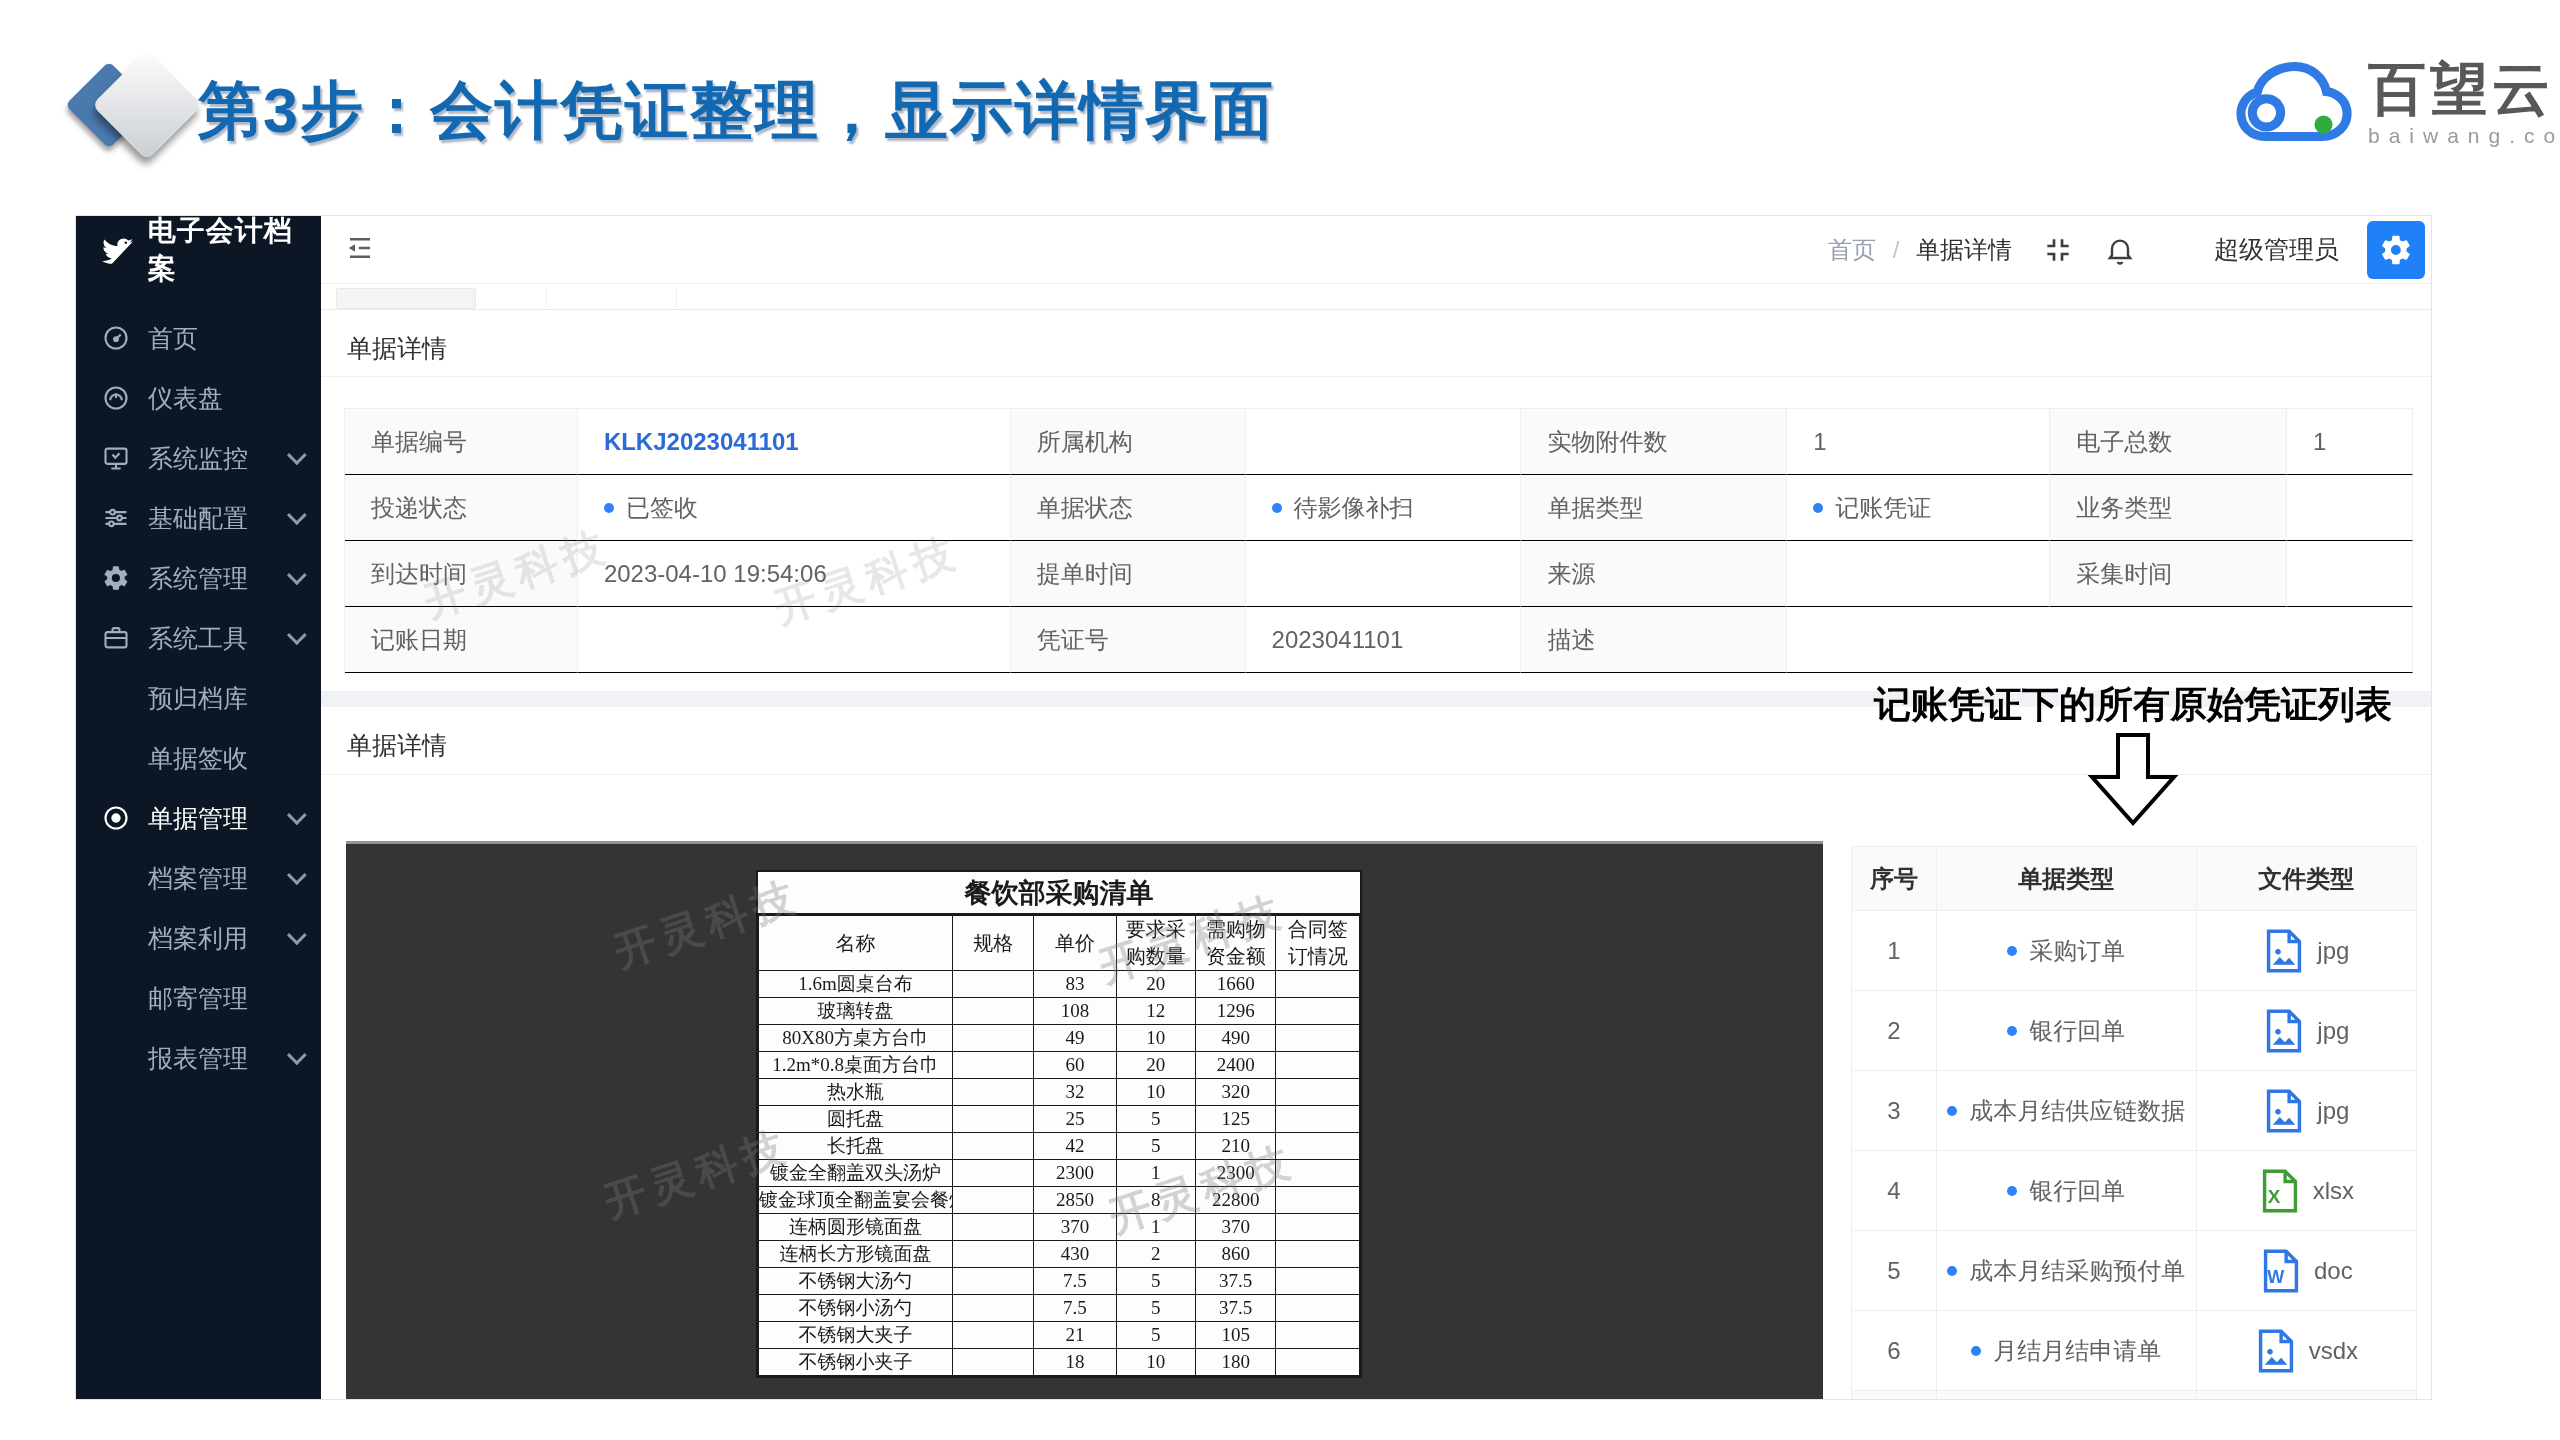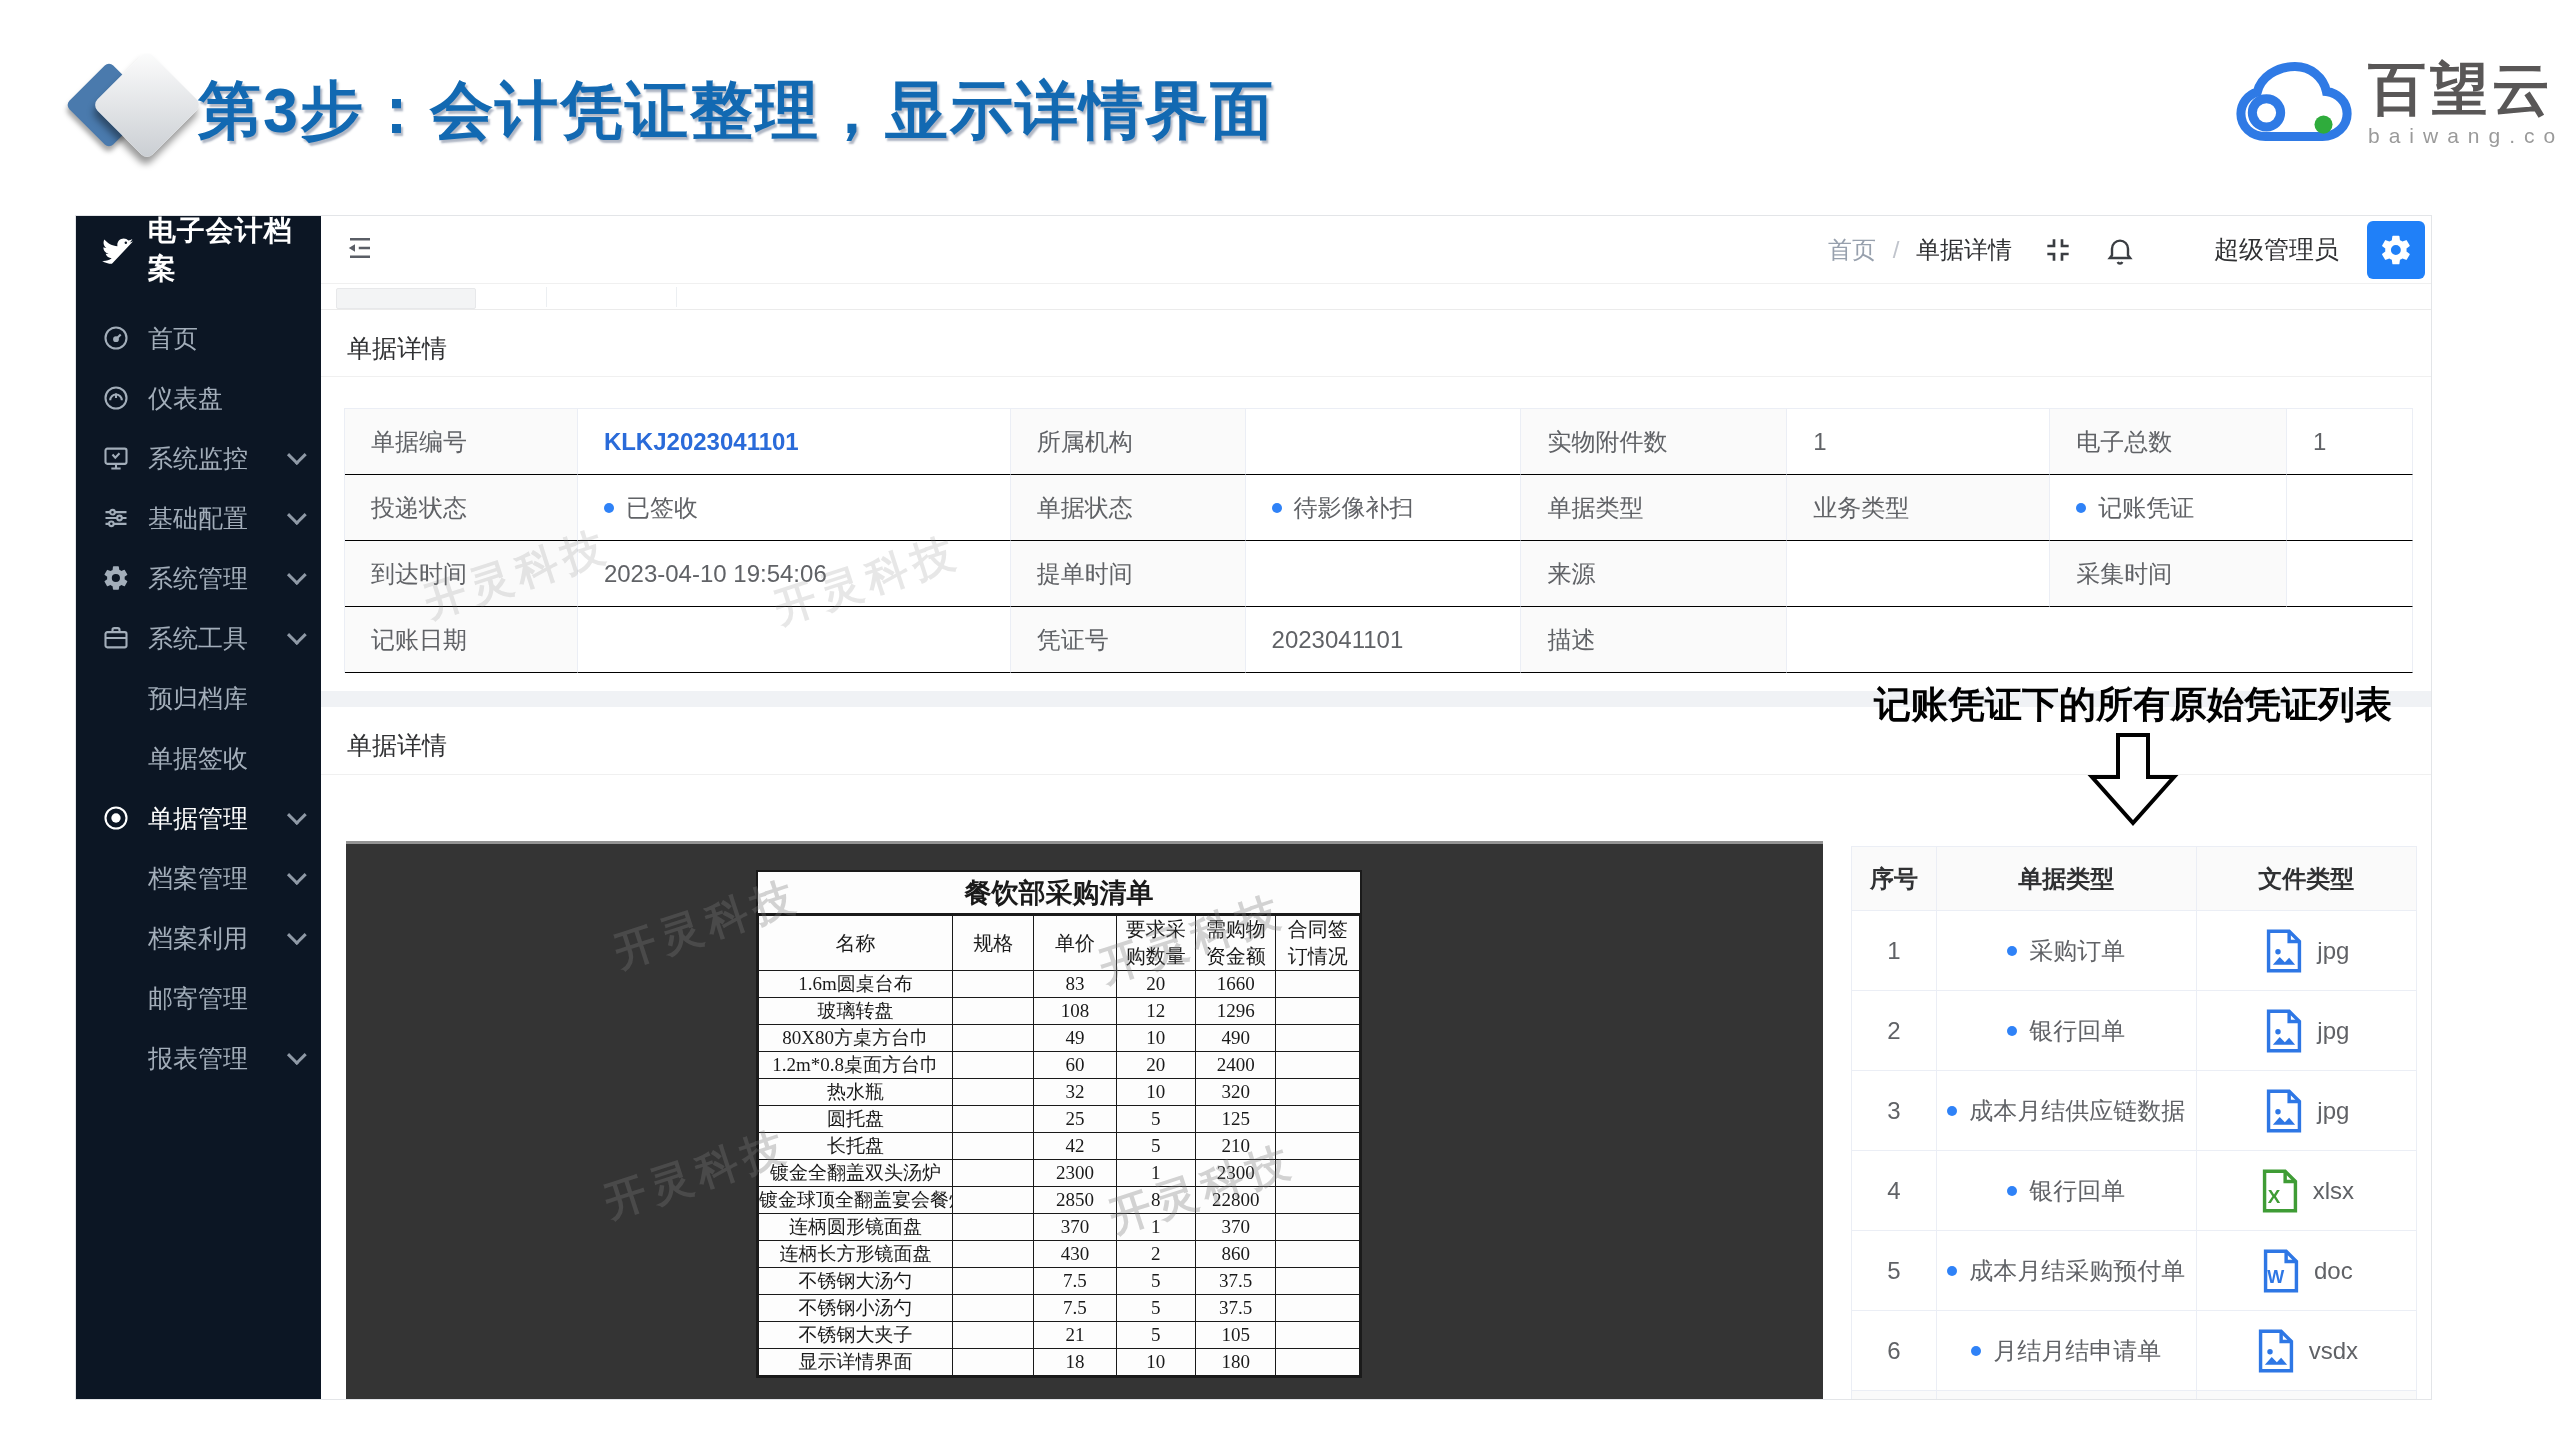--- a/index.html
+++ b/index.html
@@ -273,22 +273,22 @@
             <div class="dcell"></div>
             <div class="dcell lbl">实物附件数</div>
             <div class="dcell">1</div>
             <div class="dcell lbl">电子总数</div>
             <div class="dcell">1</div>
             <div class="dcell lbl">投递状态</div>
             <div class="dcell"><span class="dot"></span>已签收</div>
             <div class="dcell lbl">单据状态</div>
             <div class="dcell"><span class="dot"></span>待影像补扫</div>
             <div class="dcell lbl">单据类型</div>
+            <div class="dcell"><span class="dot"></span>记账凭证</div>
             <div class="dcell lbl">业务类型</div>
-            <div class="dcell"><span class="dot"></span>记账凭证</div>
             <div class="dcell"></div>
             <div class="dcell lbl">到达时间</div>
             <div class="dcell">2023-04-10 19:54:06</div>
             <div class="dcell lbl">提单时间</div>
             <div class="dcell"></div>
             <div class="dcell lbl">来源</div>
             <div class="dcell"></div>
             <div class="dcell lbl">采集时间</div>
             <div class="dcell"></div>
             <div class="dcell lbl">记账日期</div>
@@ -423,21 +423,21 @@
                   </tr>
                   <tr>
                     <td>不锈钢大夹子</td>
                     <td></td>
                     <td>21</td>
                     <td>5</td>
                     <td>105</td>
                     <td></td>
                   </tr>
                   <tr>
-                    <td>显示详情界面</td>
+                    <td>不锈钢小夹子</td>
                     <td></td>
                     <td>18</td>
                     <td>10</td>
                     <td>180</td>
                     <td></td>
                   </tr>
                 </tbody>
               </table>
           </div>
         </div>

